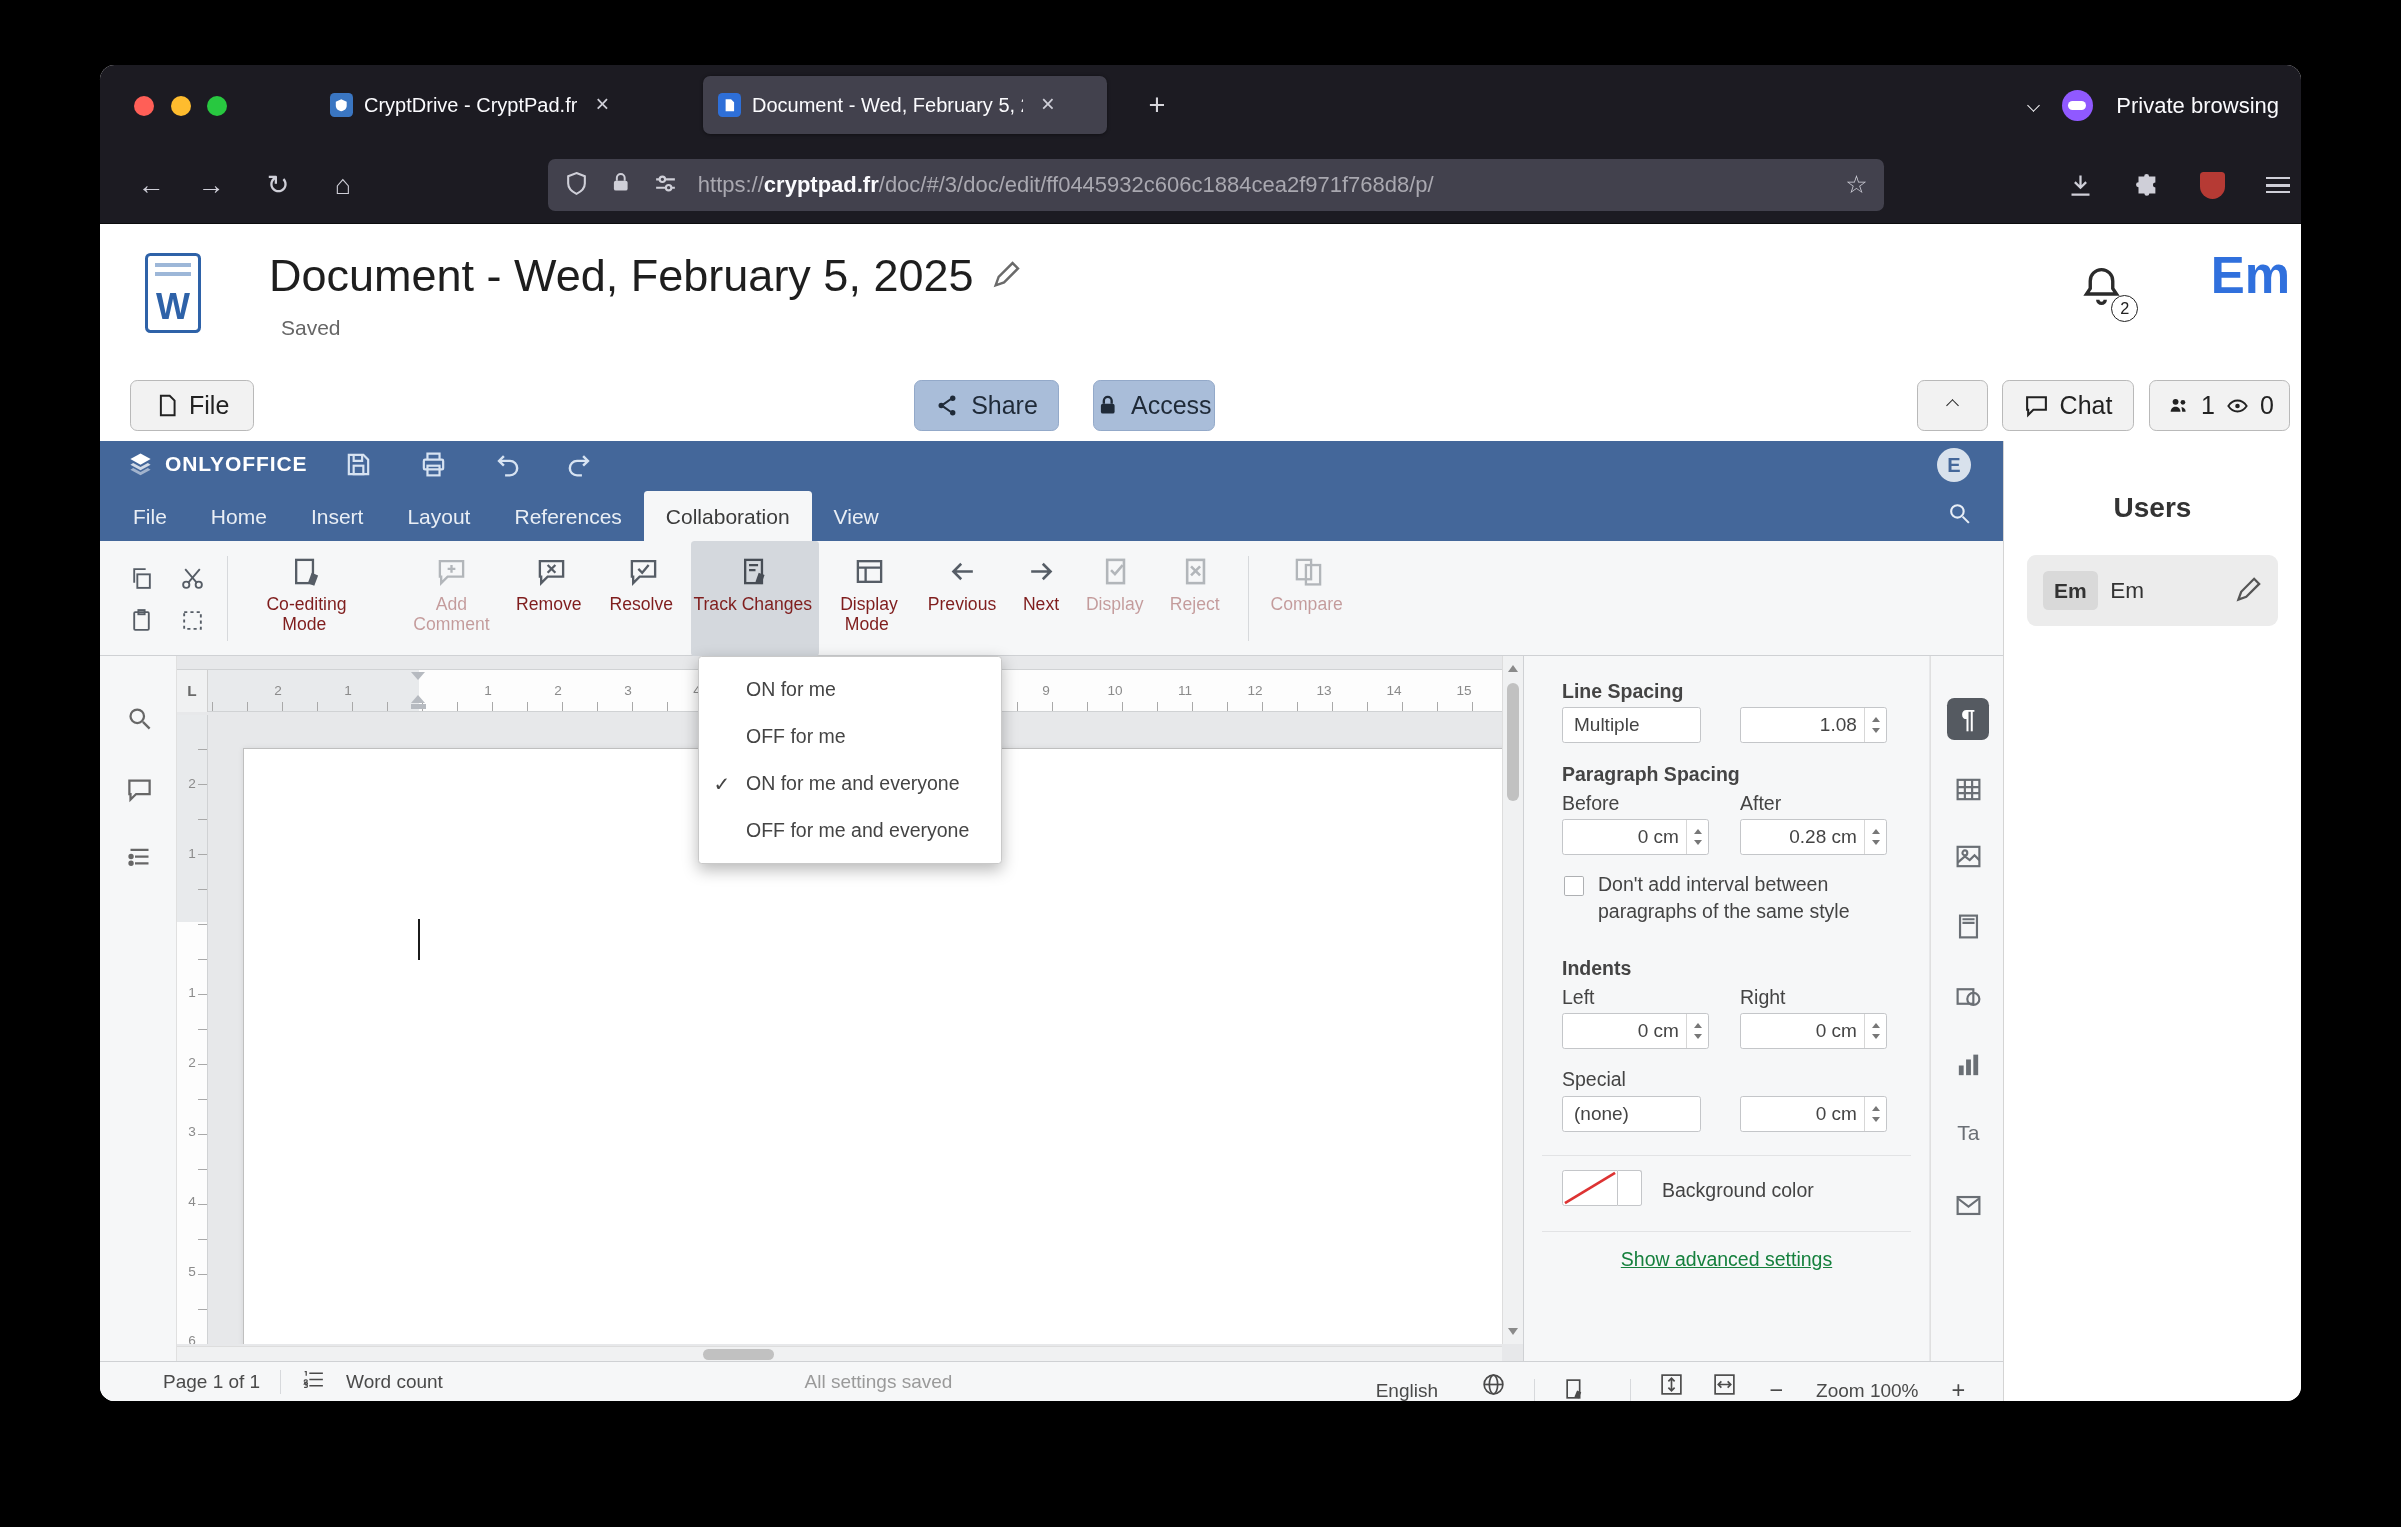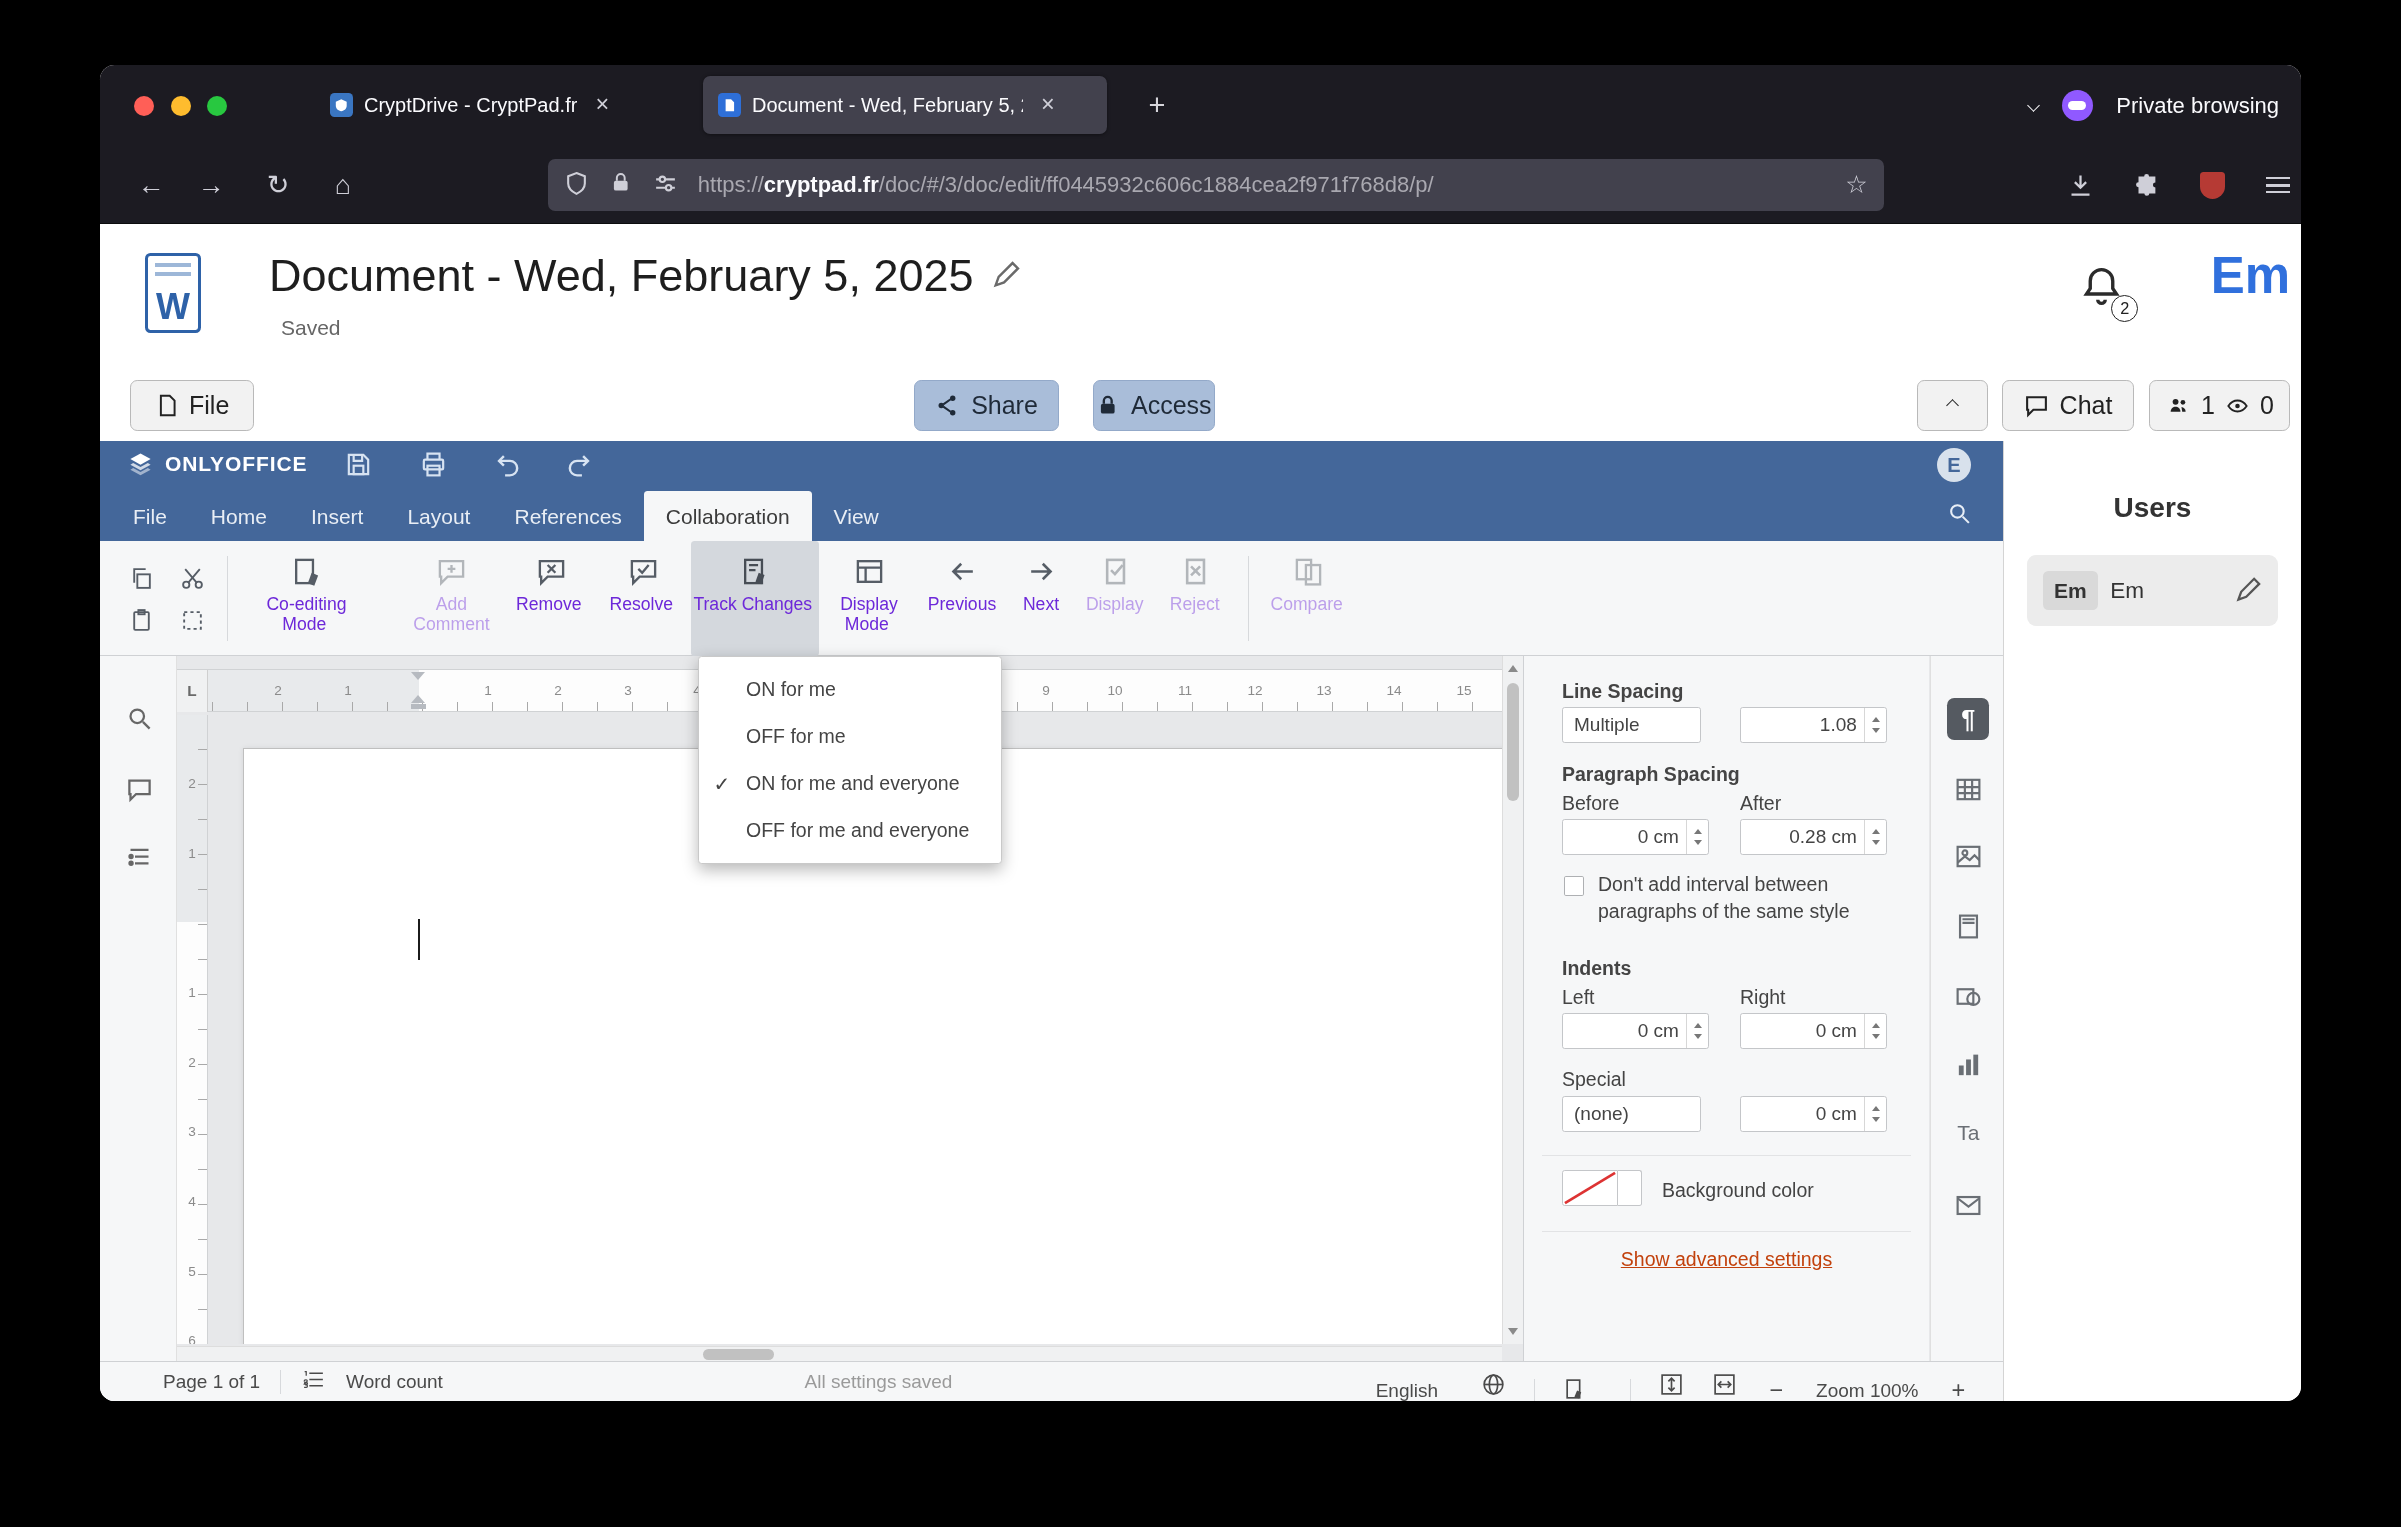--- a/index.html
+++ b/index.html
@@ -70,21 +70,21 @@
   .oo-search { position:absolute; right:31px; top:60px; }
 
   
   .oo-toolbar { position:absolute; left:0; top:100px; width:100%; height:115px; background:#f6f7f8; border-bottom:0.9px solid #cfd1d4; }
   .tb-grid { position:absolute; left:23.5px; top:12.7px; width:100px; height:90px; }
   .tb-mini { position:absolute; width:36px; height:36px; display:flex; align-items:center; justify-content:center; }
   .tb-sep { position:absolute; top:14.5px; width:0.9px; height:85px; background:#d7d9dc; }
   .tb-row { position:absolute; left:143px; top:0; height:115px; display:flex; align-items:stretch; }
   .tbtn { display:flex; flex-direction:column; align-items:center; padding-top:11px; border-radius:3.6px; }
   .tbtn .tico { height:38px; display:flex; align-items:center; }
-  .tbtn .tlabel { font-size:17.6px; line-height:20px; color:#6d28d9; text-align:center; margin-top:3.6px; }
+  .tbtn .tlabel { font-size:17.6px; line-height:20px; color:#7f1d1d; text-align:center; margin-top:3.6px; }
   .tbtn.disabled { opacity:.42; }
   .tbtn.pressed { background:#d4d8dd; }
   .tlabel .chv { width:6.3px; height:6.3px; border-width:1.4px; margin-left:4.5px; margin-bottom:1.8px; }
 
   
   .dropdown { position:absolute; left:598px; top:215px; width:304px; background:#fff; border:0.9px solid #c9c9c9; border-radius:3.6px; box-shadow:0 5.4px 16.3px rgba(0,0,0,.28); padding:9px 0; z-index:50; }
   .dd-item { position:relative; height:47px; display:flex; align-items:center; padding-left:47px; font-size:19.5px; color:#444; }
   .dd-item .check-icon { position:absolute; left:14.5px; font-size:20px; color:#444; }
   .dd-item .check-icon::before { content:"\2713"; }
 
@@ -130,21 +130,21 @@
   .sel .chv { margin-left:auto; width:7.2px; height:7.2px; color:#666; }
   .spinbox { position:absolute; height:36px; background:#fff; border:0.9px solid #c4c6c9; border-radius:2.7px; display:flex; align-items:center; font-size:19px; color:#444; }
   .spinbox .val { flex:1; text-align:right; padding-right:7.2px; }
   .spinner { width:22px; height:100%; border-left:0.9px solid #d7d7d7; display:flex; flex-direction:column; align-items:center; justify-content:center; gap:5.4px; }
   .sp-up { width:0; height:0; border-left:4.5px solid transparent; border-right:4.5px solid transparent; border-bottom:5.4px solid #777; }
   .sp-dn { width:0; height:0; border-left:4.5px solid transparent; border-right:4.5px solid transparent; border-top:5.4px solid #777; }
   .cbx { position:absolute; width:20px; height:20px; background:#fff; border:0.9px solid #aeb0b3; border-radius:1.8px; }
   .divider-h { position:absolute; left:18px; right:18px; height:0.9px; background:#e2e3e5; }
   .swatch { position:absolute; width:56px; height:36px; background:#fff; border:0.9px solid #c4c6c9; border-radius:2.7px 0 0 2.7px; overflow:hidden; }
   .swatch-chv { position:absolute; width:23.5px; height:36px; background:#fff; border:0.9px solid #c4c6c9; border-left:none; border-radius:0 2.7px 2.7px 0; display:flex; align-items:center; justify-content:center; color:#666; }
-  .adv-link { position:absolute; left:0; width:100%; text-align:center; font-size:19.5px; color:#c2410c; text-decoration:underline; }
+  .adv-link { position:absolute; left:0; width:100%; text-align:center; font-size:19.5px; color:#15803d; text-decoration:underline; }
 
   
   .icon-strip { position:absolute; left:1830px; top:0; width:73px; height:100%; background:#f6f7f8; border-left:0.9px solid #e0e0e0; }
   .strip-ic { position:absolute; left:16.3px; width:42px; height:42px; display:flex; align-items:center; justify-content:center; }
   .strip-ic.active { background:#555a61; border-radius:7.2px; }
   .pilcrow::before { content:"\00B6"; color:#fff; font-size:25px; font-weight:bold; }
   .ta-ic::before { content:"Ta"; font-size:21px; color:#6a6f75; }
 
   
   .statusbar { position:absolute; left:0; bottom:0; width:100%; height:40px; background:#f6f7f8; border-top:0.9px solid #cfd1d4; font-size:19px; color:#4a4a4a; }

